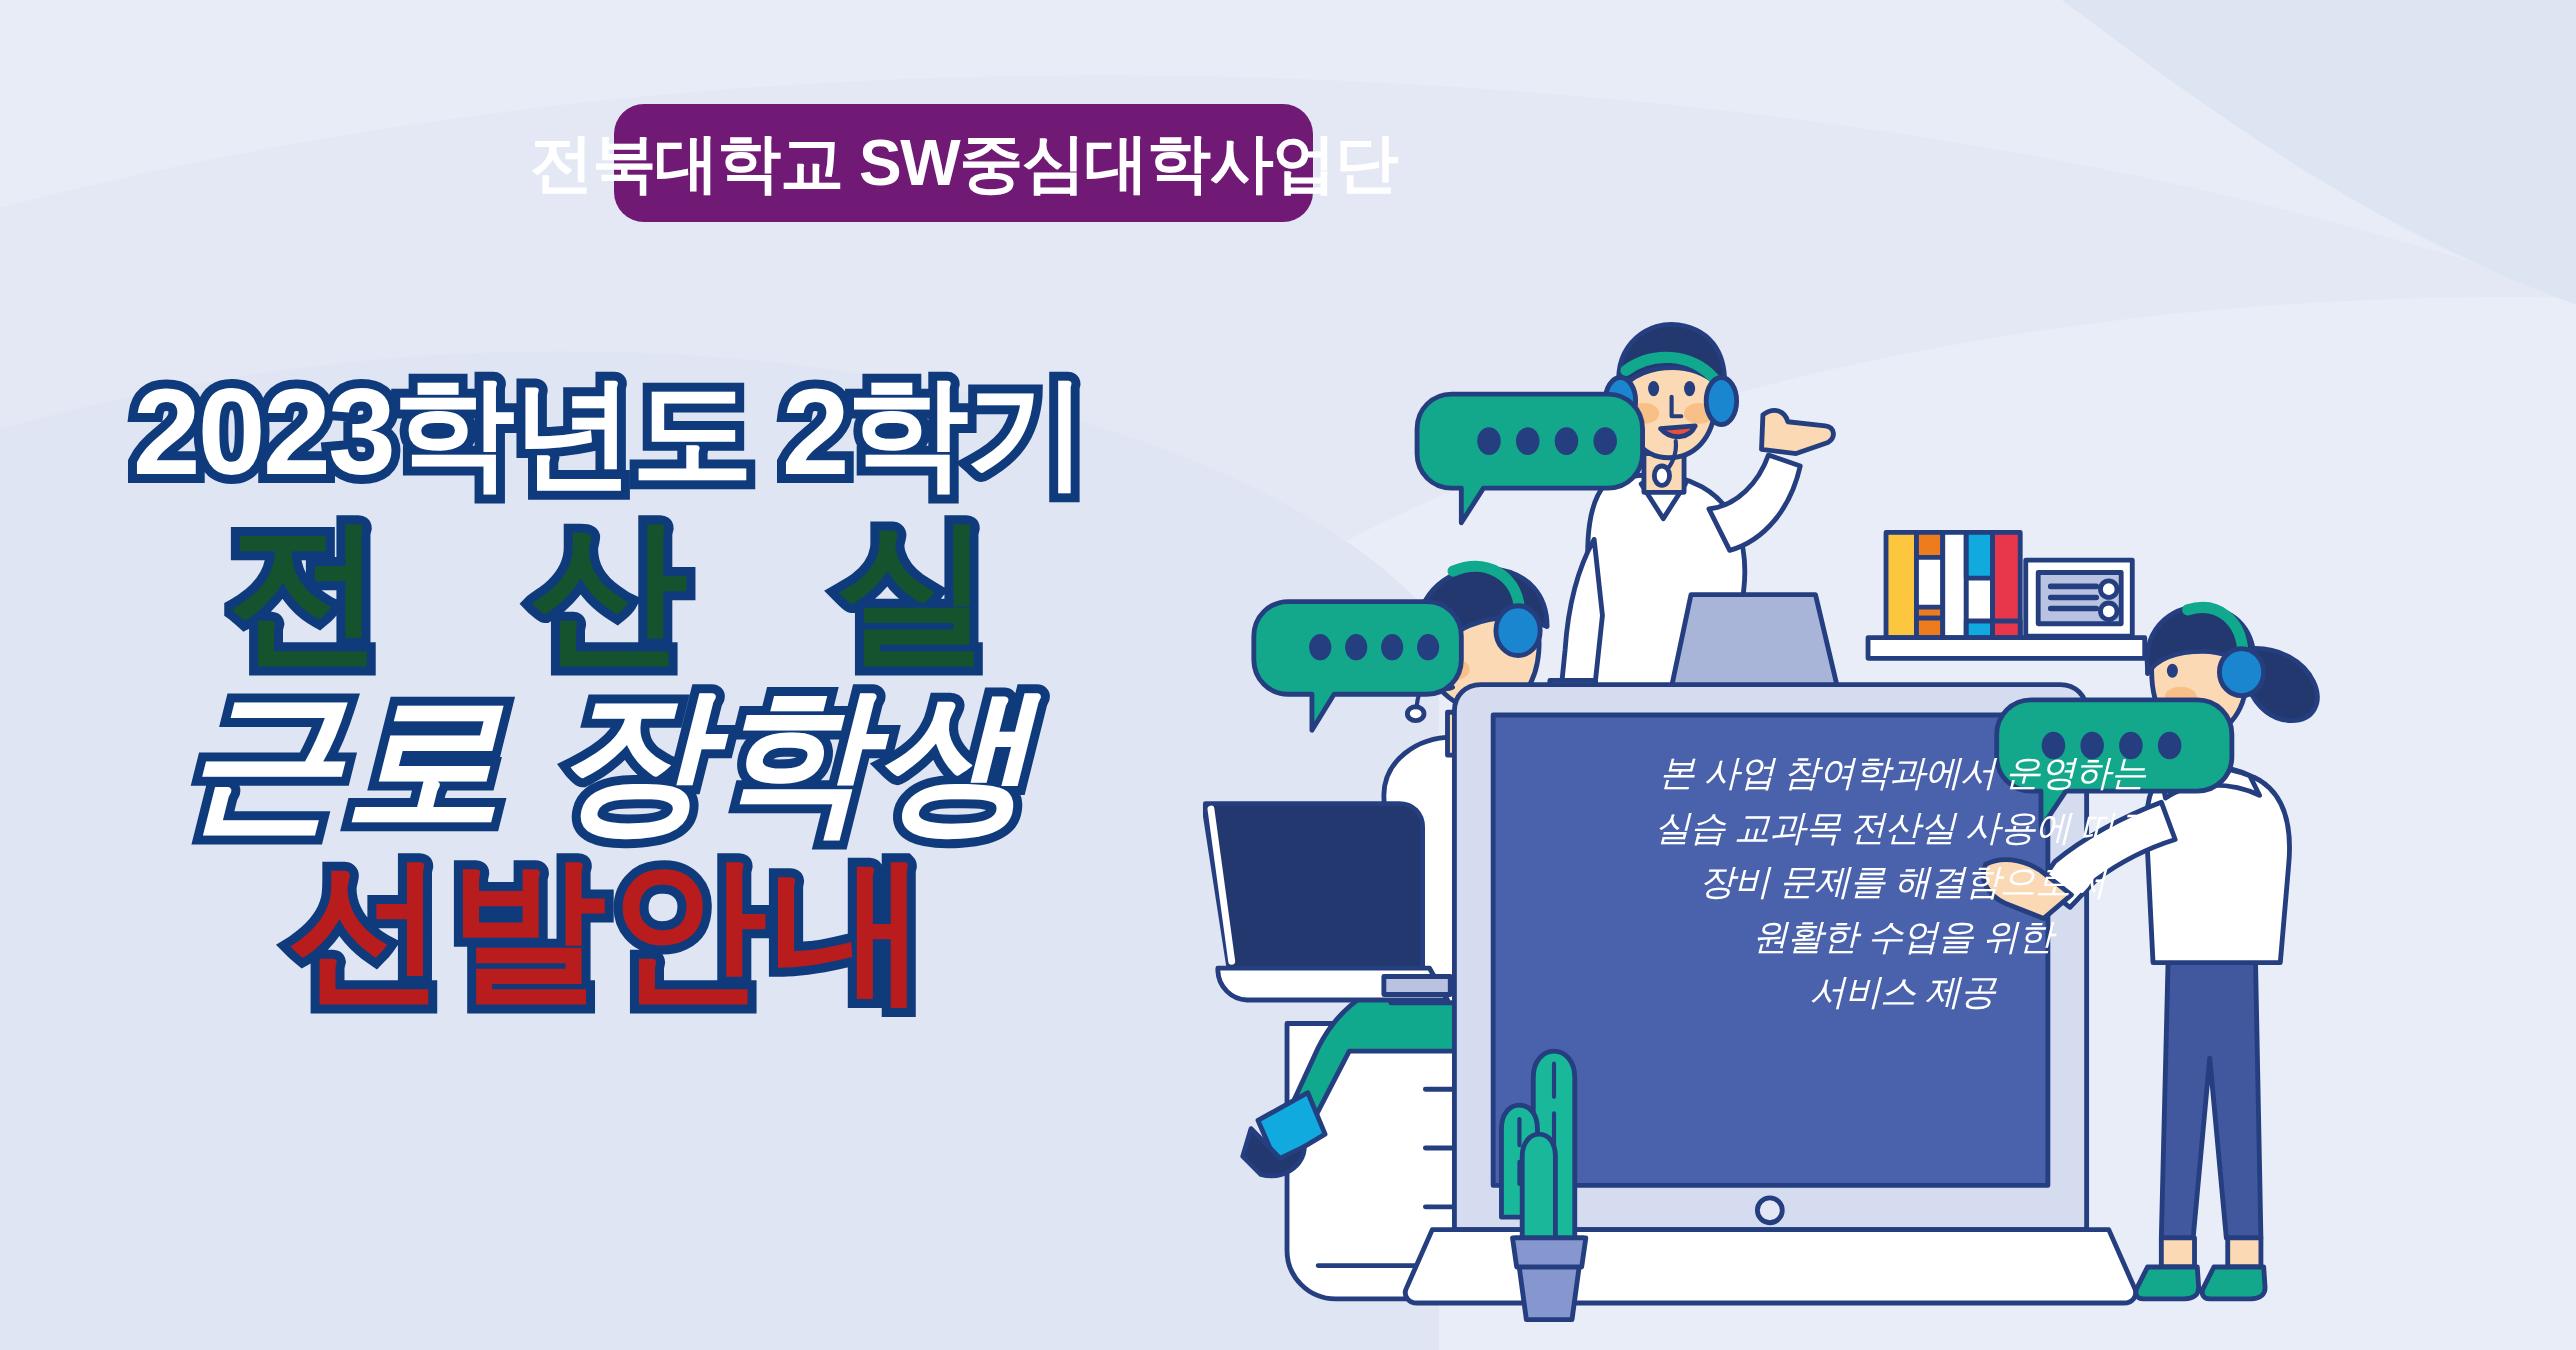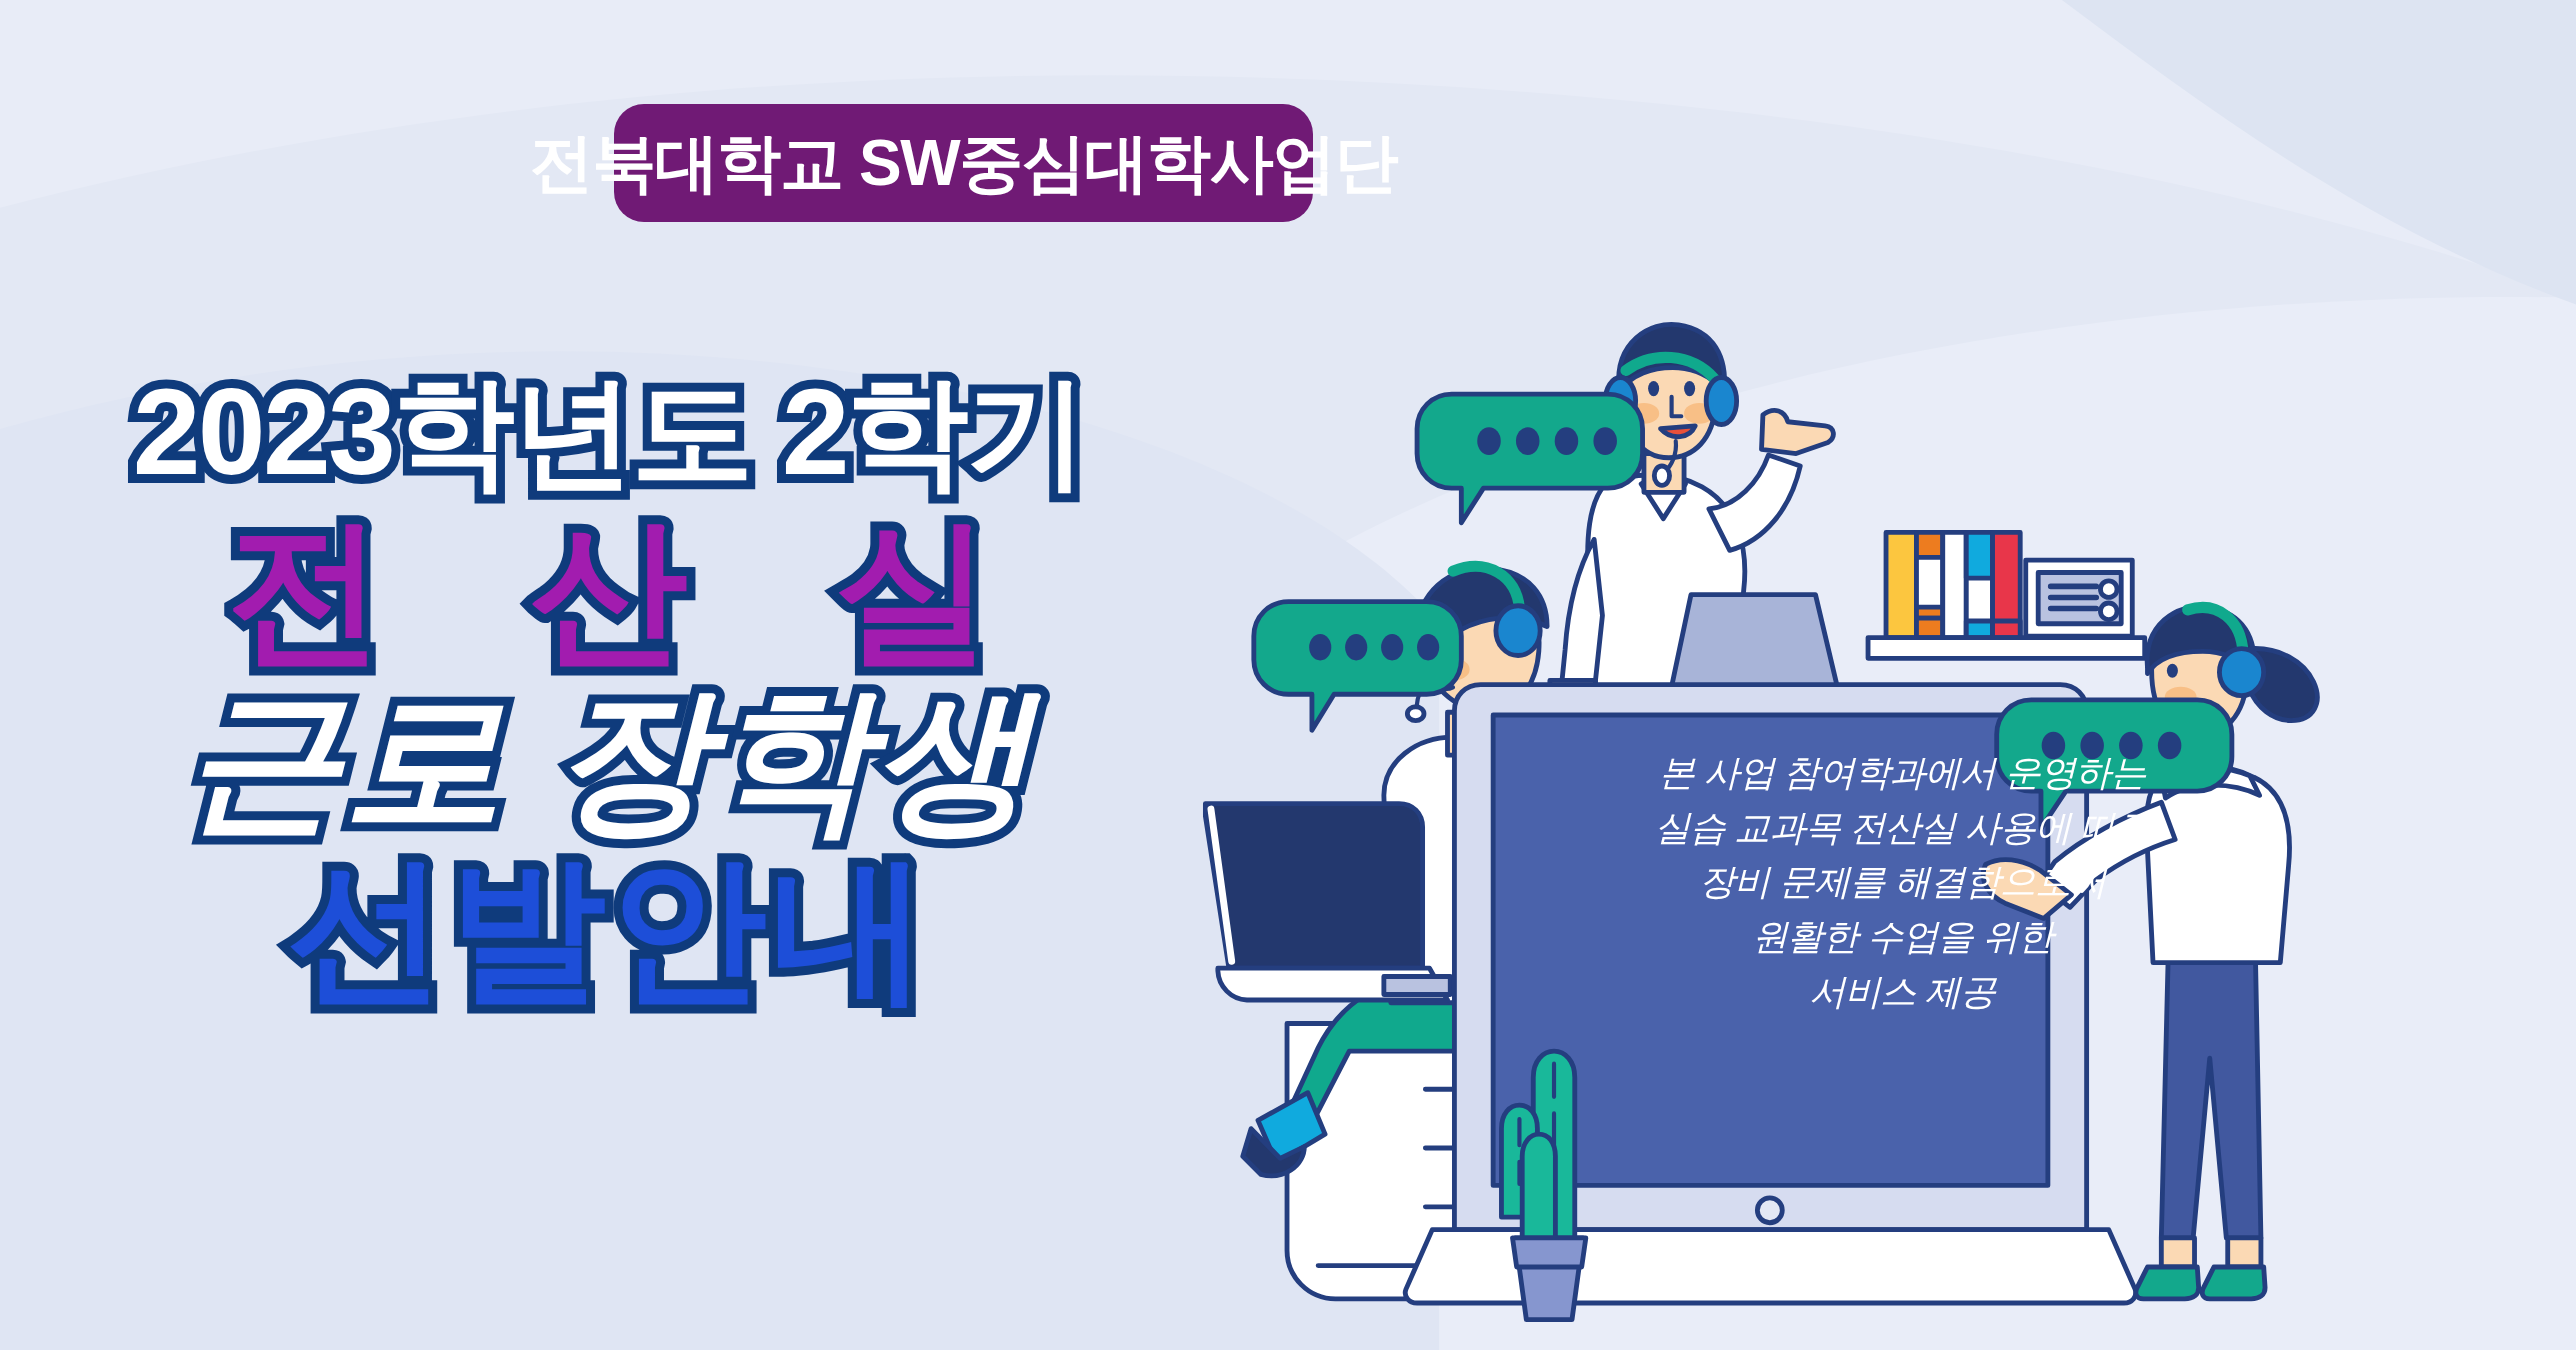--- a/index.html
+++ b/index.html
@@ -55,35 +55,35 @@
   }
 
   #hl-year{
     font-size:122px;
     color:#ffffff;
     letter-spacing:-2.8px;
     margin-bottom:18px;
   }
   #hl-lab{
     font-size:158px;
-    color:#a21caf;
+    color:#14532d;
     letter-spacing:51px;
     text-indent:51px;
     margin-bottom:8.3px;
   }
   #hl-work{
     font-size:158px;
     color:#ffffff;
     letter-spacing:2.8px;
     margin-bottom:8.3px;
     font-style:italic;
   }
   #hl-notice{
     font-size:158px;
-    color:#1d4ed8;
+    color:#b91c1c;
     letter-spacing:2.8px;
   }
 
   
   #illustration{
     position:absolute;left:1176px;top:318px;
     width:1400px;height:1032px;
     z-index:20;
   }
   #illustration svg{display:block;width:100%;height:100%;}

